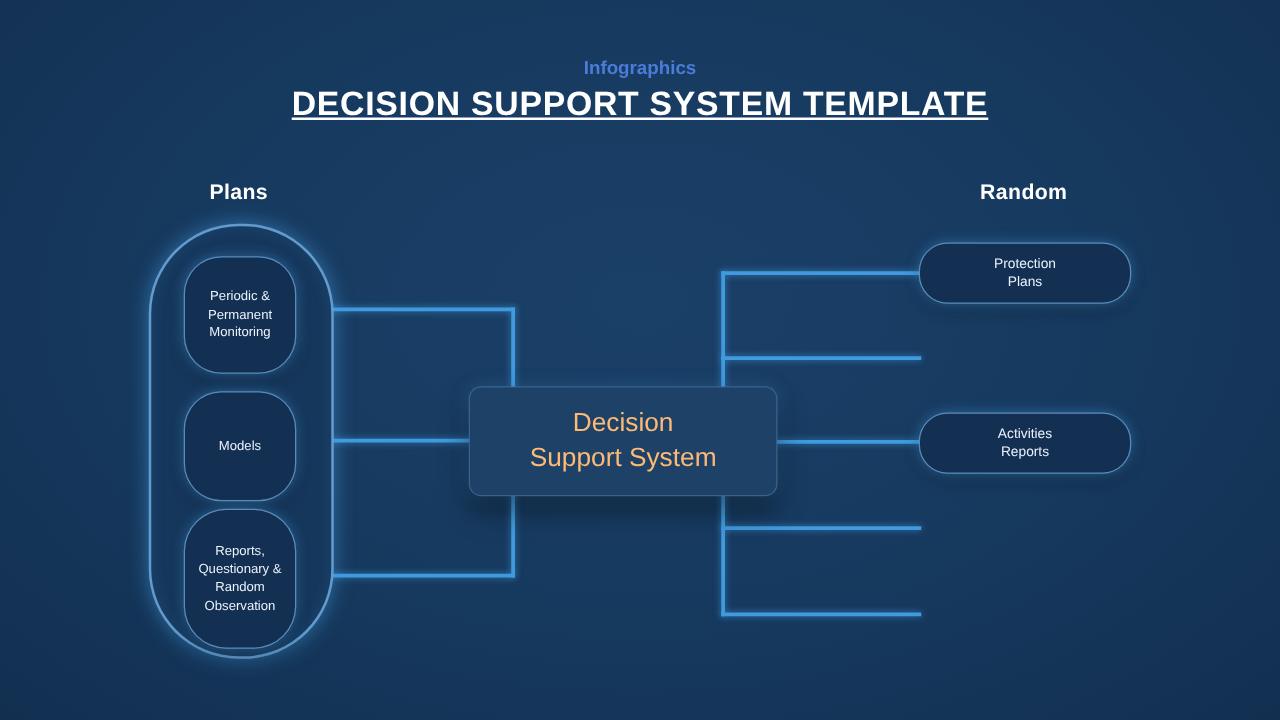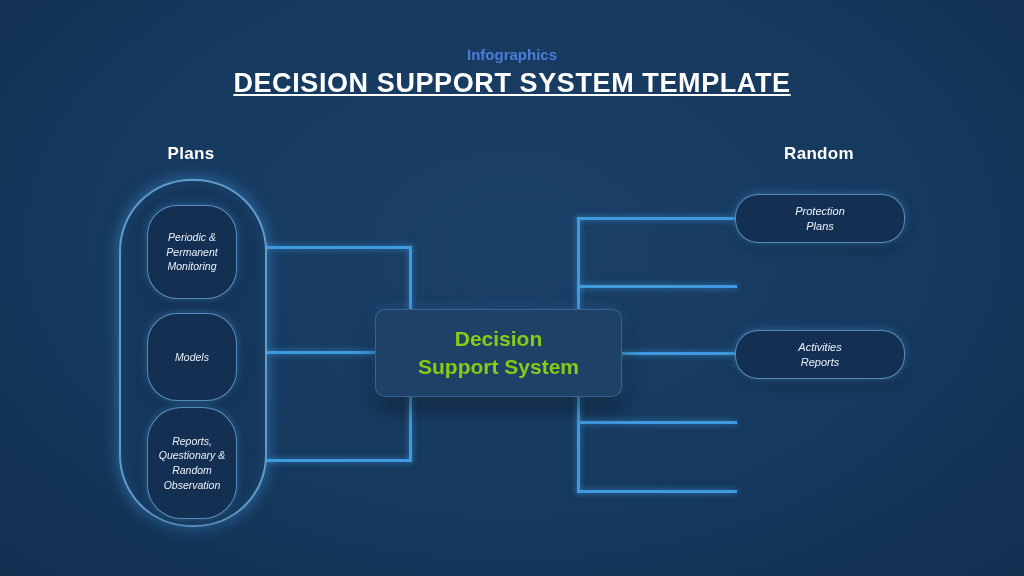--- a/index.html
+++ b/index.html
@@ -36,32 +36,31 @@
     border:2px solid rgba(125,190,242,.75);
     box-shadow:0 0 16px rgba(70,160,230,.55), inset 0 0 12px rgba(70,160,230,.15);
   }
   .node {
     position:absolute; display:flex; align-items:center; justify-content:center;
     text-align:center; color:#eaf2fb; white-space:pre-line;
     background:#132f52;
     border:1px solid rgba(125,190,242,.65);
     box-shadow:0 0 10px rgba(70,160,230,.45), 0 6px 12px rgba(0,0,0,.25);
     z-index:2;
-    font-style:italic;
   }
   .input-node { left:26px; width:88px; font-size:10.5px; line-height:1.4; border-radius:30px; }
   .input-node.n1 { top:24px;  height:92px; }
   .input-node.n2 { top:132px; height:86px;align-items:center; }
   .input-node.n3 { top:226px; height:110px; border-radius:34px; }
 
   .center-box {
     position:absolute; left:375px; top:309px; width:245px; height:86px;
     border-radius:10px; background:#1e4168; z-index:3;
     display:flex; align-items:center; justify-content:center; text-align:center;
-    color:#84cc16; font-size:21px; font-weight:700; line-height:1.35; white-space:pre-line;
+    color:#fdba74; font-size:21px; font-weight:400; line-height:1.35; white-space:pre-line;
     border:1px solid rgba(125,190,242,.28);
     box-shadow:0 12px 22px rgba(0,0,0,.38), 0 0 14px rgba(70,160,230,.25);
   }
 
   .output-node { left:735px; width:168px; height:47px; font-size:11px; line-height:1.35; border-radius:23px; }
   .output-node.o1 { top:194px; }
   .output-node.o2 { top:262px; }
   .output-node.o3 { top:330px; }
   .output-node.o4 { top:398px; }
   .output-node.o5 { top:467px; }

